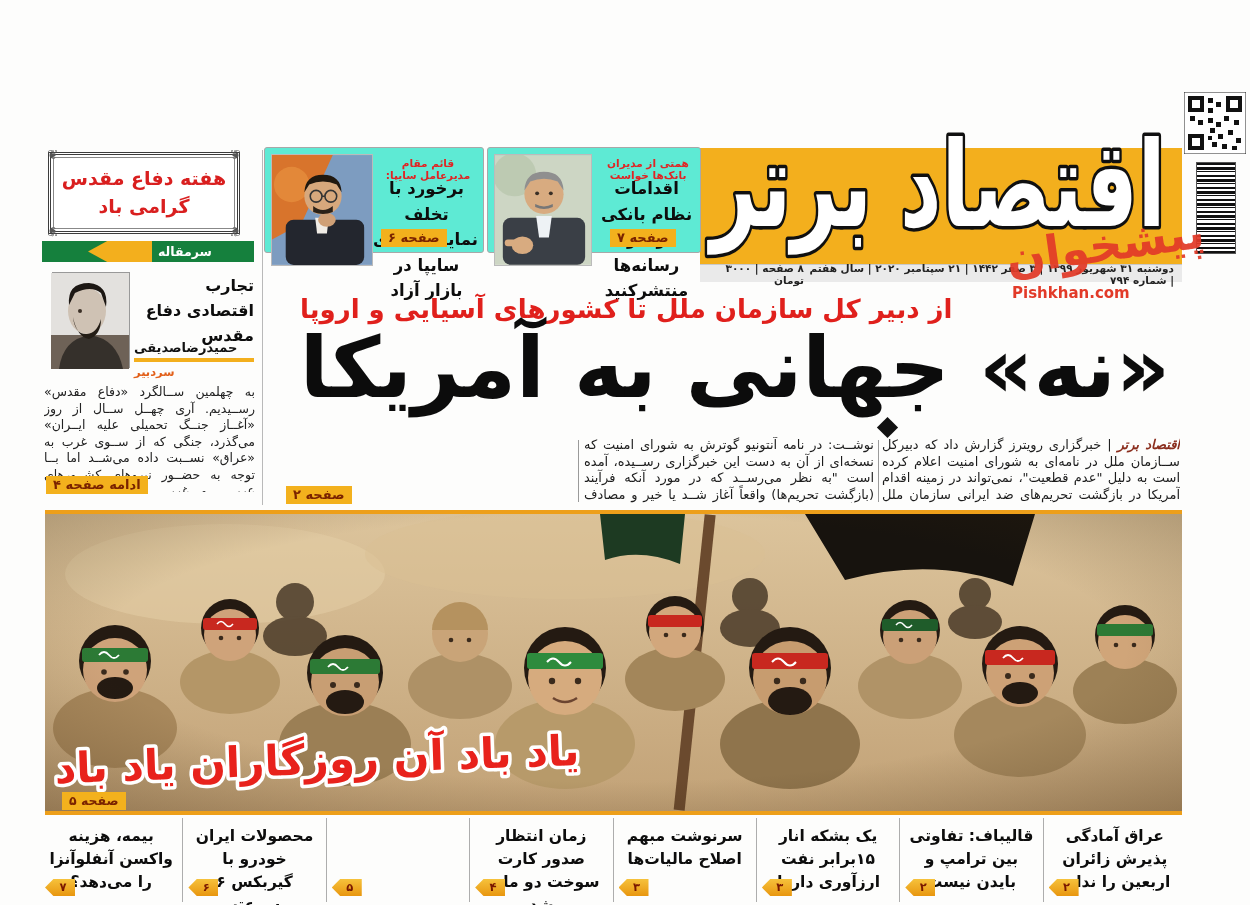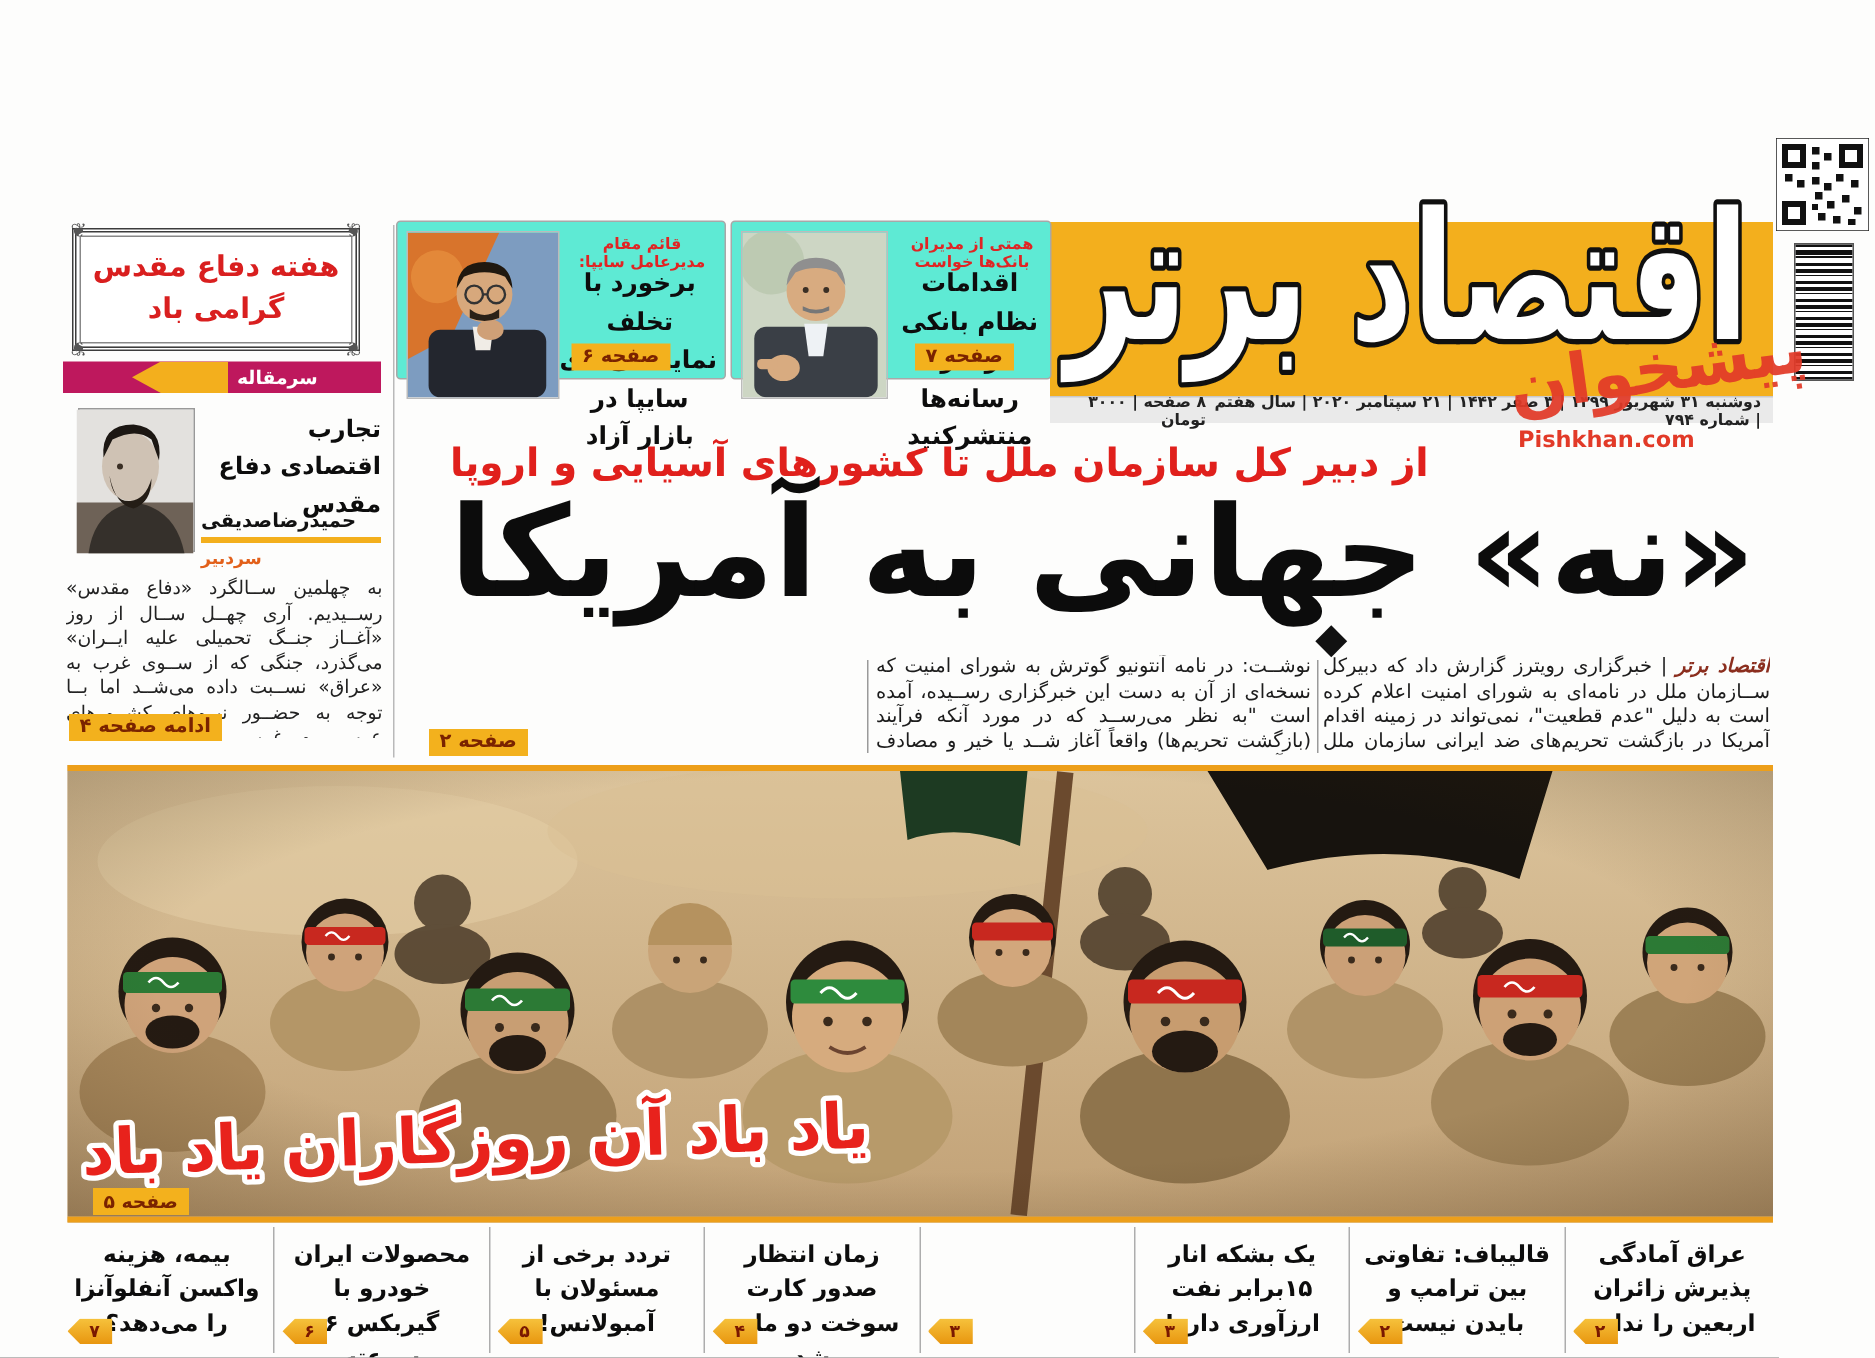--- a/index.html
+++ b/index.html
@@ -38,21 +38,21 @@
   .tag-p2 { position:absolute; left:286px; top:486px; }
   
   .v-divider { position:absolute; left:262px; top:150px; width:1px; height:355px; background:#b9b9b9; }
   .ornate { position:absolute; left:48px; top:152px; width:192px; height:82px;
     border:3px double #3c3c3c; box-shadow:0 0 0 2px #fff inset,0 0 0 3px #888 inset;
     display:flex; flex-direction:column; justify-content:center; text-align:center;
     color:#d91f1f; font-weight:bold; font-size:19px; line-height:1.45; background:#fff; }
   .flor { position:absolute; color:#555; font-size:13px; line-height:1; }
   .fl-tl{ top:-7px; left:-4px; } .fl-tr{ top:-7px; right:-4px; transform:scaleX(-1);}
   .fl-bl{ bottom:-7px; left:-4px; transform:scaleY(-1);} .fl-br{ bottom:-7px; right:-4px; transform:scale(-1,-1);}
-  .secbar { position:absolute; left:42px; top:241px; width:212px; height:21px; background:#be185d;text-align:center; }
+  .secbar { position:absolute; left:42px; top:241px; width:212px; height:21px; background:#15803d;text-align:center; }
   .secbar .arrow { position:absolute; left:46px; top:0; width:64px; height:21px; background:#F3AF1D;
     clip-path:polygon(0 50%,30% 0,100% 0,100% 100%,30% 100%); }
   .secbar .lbl { position:absolute; left:116px; top:0; height:21px; line-height:21px; color:#fff; font-size:12.5px; font-weight:bold; }
   .ed-photo { position:absolute; left:52px; top:272px; width:78px; height:96px; border:1px solid #999; background:#e6e6e6; }
   .ed-title { position:absolute; left:134px; top:274px; width:120px; text-align:right;
     font-size:16px; font-weight:bold; line-height:1.55; color:#0d0d0d; }
   .ed-author { position:absolute; left:134px; top:340px; width:120px; font-size:13px; font-weight:bold; text-align:left; }
   .ed-rule { position:absolute; left:134px; top:358px; width:120px; height:4px; background:#F3AF1D; }
   .ed-role { position:absolute; left:134px; top:365px; width:120px; font-size:11.5px; font-weight:bold; color:#e2601a; text-align:left; }
   .ed-body { position:absolute; left:44px; top:384px; width:211px; font-size:12.5px; line-height:16.5px;
@@ -350,28 +350,28 @@
     </div>
     <div class="brief">
       <div class="txt">قالیباف: تفاوتی بین ترامپ و بایدن نیست</div>
       <div class="numtag">۲</div>
     </div>
     <div class="brief">
       <div class="txt">یک بشکه انار ۱۵برابر نفت ارزآوری دارد!</div>
       <div class="numtag">۳</div>
     </div>
     <div class="brief">
+      <div class="txt">سرنوشت مبهم اصلاح مالیات‌ها</div>
       <div class="numtag">۳</div>
     </div>
     <div class="brief">
       <div class="txt">زمان انتظار صدور کارت سوخت دو ماهه شد</div>
       <div class="numtag">۴</div>
     </div>
     <div class="brief">
-      <div class="txt">تردد برخی از مسئولان با آمبولانس!</div>
       <div class="numtag">۵</div>
     </div>
     <div class="brief">
       <div class="txt">محصولات ایران خودرو با گیربکس ۶ سرعته</div>
       <div class="numtag">۶</div>
     </div>
     <div class="brief">
       <div class="txt">بیمه، هزینه واکسن آنفلوآنزا را می‌دهد؟</div>
       <div class="numtag">۷</div>
     </div>

